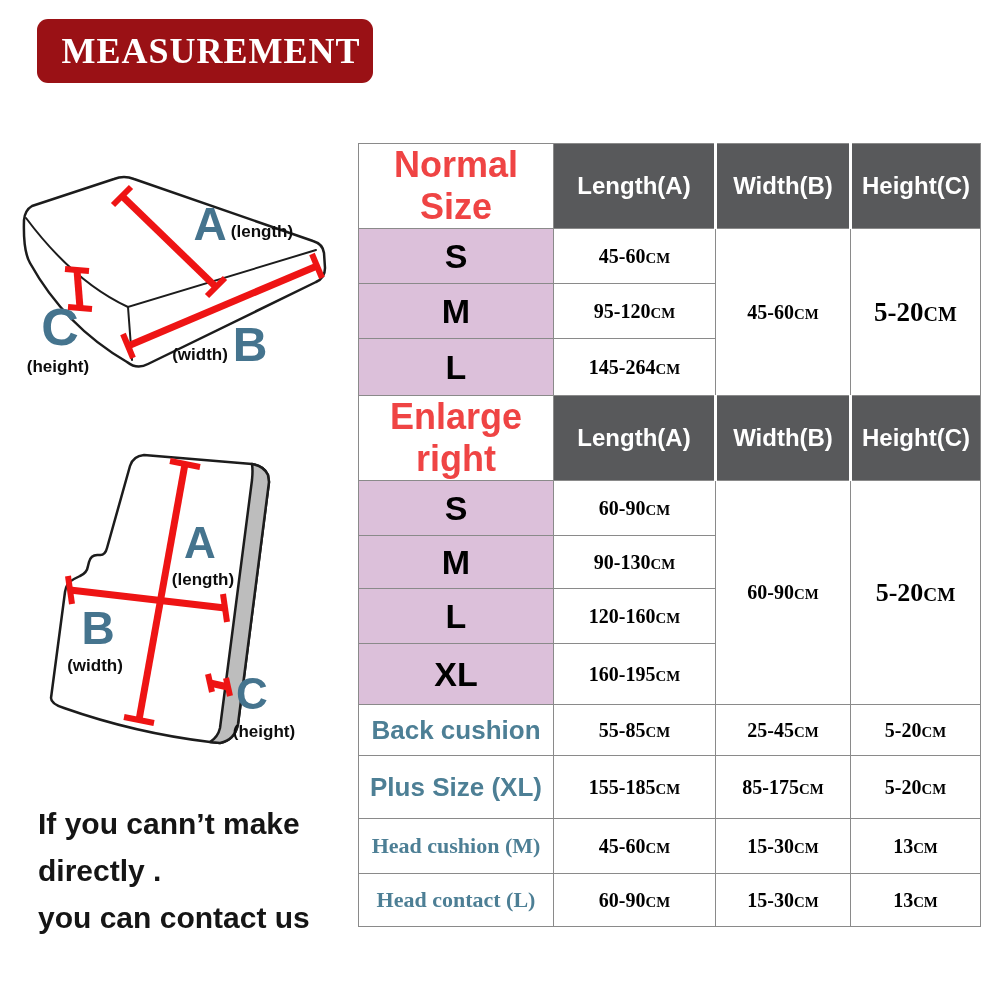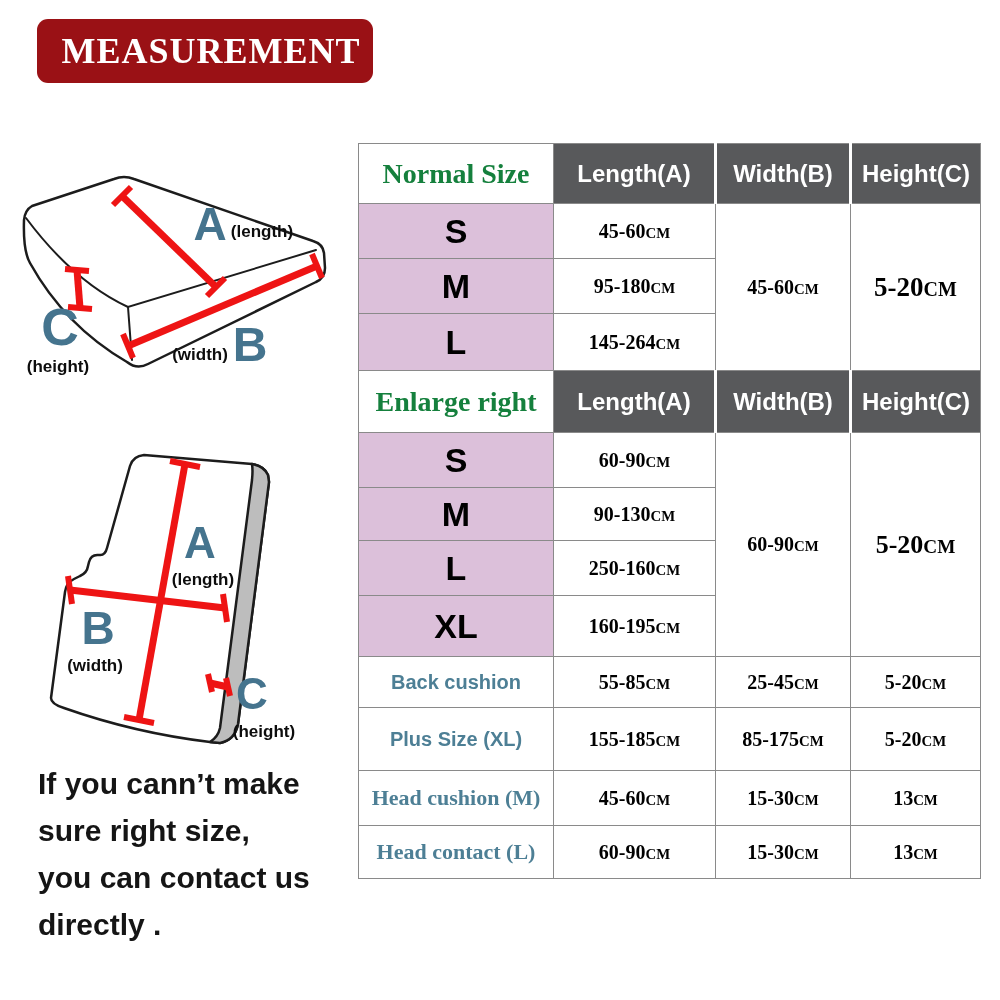--- a/index.html
+++ b/index.html
@@ -35,30 +35,30 @@
   .size-table {
     position:absolute; left:358px; top:143px; width:622px;
     border-collapse:collapse; table-layout:fixed;
   }
   .size-table td {
     border:1px solid #8a8a8a; text-align:center; vertical-align:middle;
     padding:0; overflow:hidden; background:#ffffff;
   }
   .hdr-dark { background:#58595b !important; color:#ffffff; font-weight:bold; font-size:24px; }
   .sep { border-left:3px solid #ffffff !important; }
-  .section-title { color:#15803d; font-weight:bold; font-size:28px;font-family:Liberation Serif, serif; }
+  .section-title { color:#ef4444; font-weight:bold; font-size:36px; }
   .pink { background:#dcc0da !important; color:#000000; font-weight:bold; font-size:34px; }
   .val { font-family:"Liberation Serif", serif; font-weight:bold; font-size:20px; color:#000000; white-space:nowrap; }
   .val .unit { font-size:0.74em; }
-  .label-med { color:#4d7f95; font-weight:bold; font-size:20px; }
+  .label-med { color:#4d7f95; font-weight:bold; font-size:26px; }
   .label-sm  { color:#4d7f95; font-weight:bold; font-size:22px;font-family:Liberation Serif, serif; }
 
   
   .note {
-    position:absolute; left:38px; top:760px; width:330px;
+    position:absolute; left:38px; top:800px; width:330px;
     color:#151515; font-weight:bold; font-size:30px; line-height:47px;
   }
 </style>
 </head>
 <body>
 
 <div class="page">
 
   <div class="banner">
     <span class="banner-text">MEASUREMENT</span>
@@ -133,21 +133,21 @@
 
       <tr style="height:55px">
         <td class="pink">S</td>
         <td class="val"><span>45-60</span><span class="unit">CM</span></td>
         <td class="val" rowspan="3"><span>45-60</span><span class="unit">CM</span></td>
         <td class="val" rowspan="3" style="font-size:27px"><span>5-20</span><span class="unit">CM</span></td>
       </tr>
 
       <tr style="height:55px">
         <td class="pink">M</td>
-        <td class="val"><span>95-180</span><span class="unit">CM</span></td>
+        <td class="val"><span>95-120</span><span class="unit">CM</span></td>
       </tr>
 
       <tr style="height:57px">
         <td class="pink">L</td>
         <td class="val"><span>145-264</span><span class="unit">CM</span></td>
       </tr>
 
       <tr style="height:62px">
         <td class="section-title">Enlarge right</td>
         <td class="hdr-dark">Length(A)</td>
@@ -162,21 +162,21 @@
         <td class="val" rowspan="4" style="font-size:26px"><span>5-20</span><span class="unit">CM</span></td>
       </tr>
 
       <tr style="height:53px">
         <td class="pink">M</td>
         <td class="val"><span>90-130</span><span class="unit">CM</span></td>
       </tr>
 
       <tr style="height:55px">
         <td class="pink">L</td>
-        <td class="val"><span>250-160</span><span class="unit">CM</span></td>
+        <td class="val"><span>120-160</span><span class="unit">CM</span></td>
       </tr>
 
       <tr style="height:61px">
         <td class="pink">XL</td>
         <td class="val"><span>160-195</span><span class="unit">CM</span></td>
       </tr>
 
       <tr style="height:51px">
         <td class="label-med">Back cushion</td>
         <td class="val"><span>55-85</span><span class="unit">CM</span></td>
@@ -202,18 +202,17 @@
         <td class="label-sm">Head contact (L)</td>
         <td class="val"><span>60-90</span><span class="unit">CM</span></td>
         <td class="val"><span>15-30</span><span class="unit">CM</span></td>
         <td class="val"><span>13</span><span class="unit">CM</span></td>
       </tr>
     </tbody>
   </table>
 
   <div class="note">
     <div>If you cann’t make</div>
-    <div>sure right size,</div>
+    <div>directly .</div>
     <div>you can contact us</div>
-    <div>directly .</div>
   </div>
 
 </div>
 
 </body></html>

